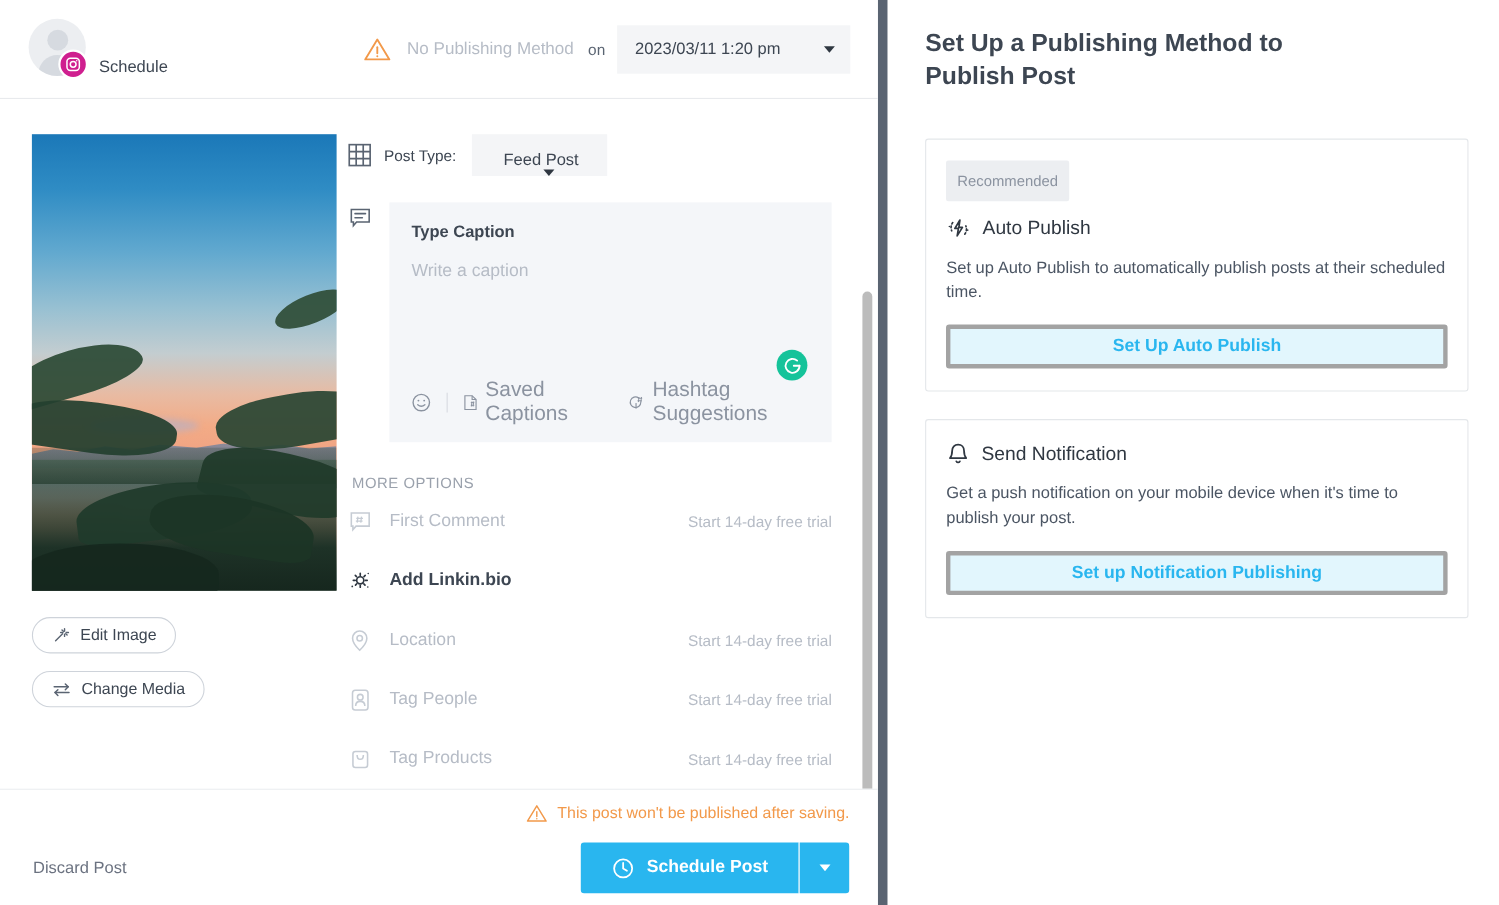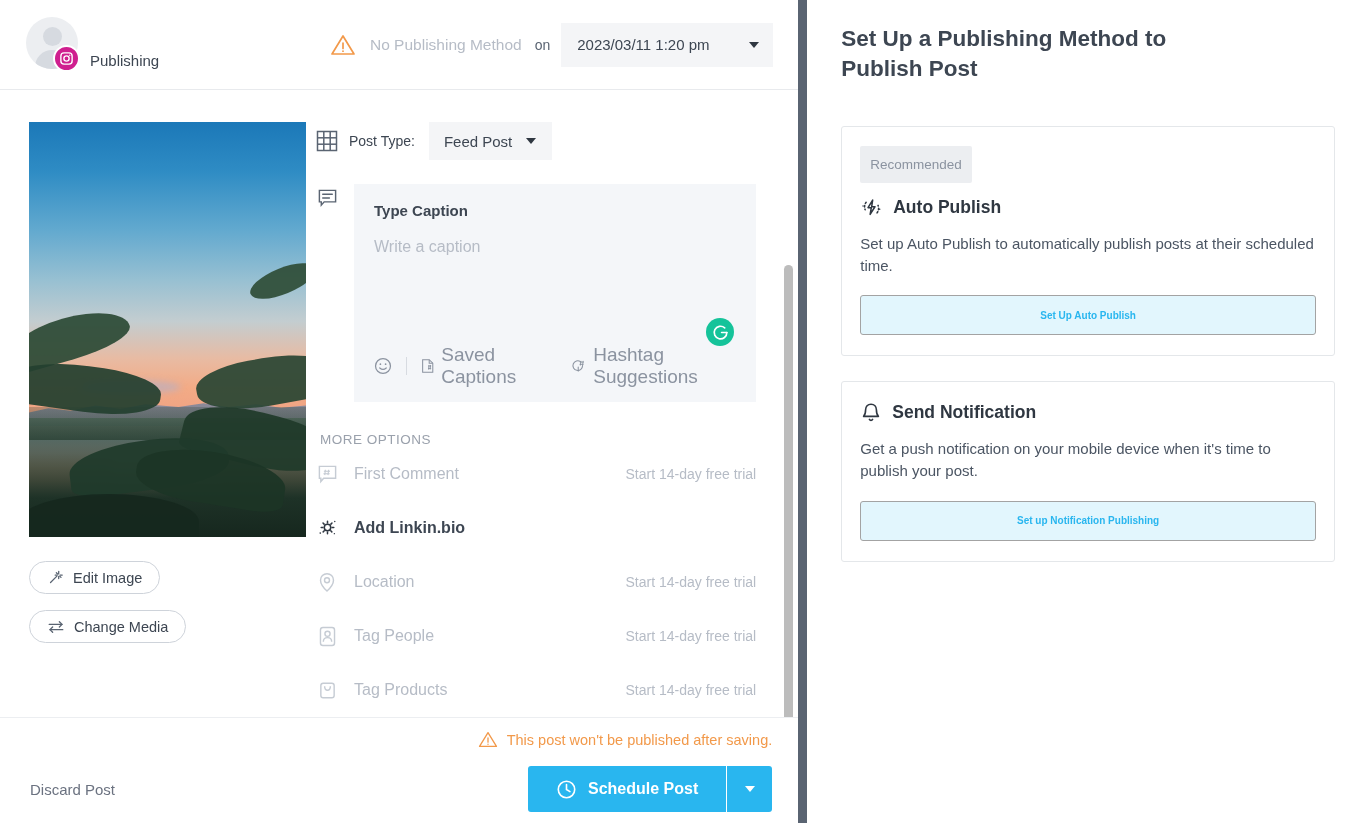--- a/index.html
+++ b/index.html
@@ -152,22 +152,23 @@
   .media-btn.first { margin-top: 24px; }
 
   
   .fields-col { flex: 1 1 auto; padding-right: 42px; position: relative; }
   .row-posttype { display: flex; align-items: center; margin-top: 0; }
   .ico { flex: 0 0 auto; display: flex; align-items: center; justify-content: center; }
   .ico-box { width: 34px; }
   .posttype-label { font-size: 14px; color: #3d4652; margin-left: 5px; }
   .posttype-select {
     margin-left: 14px; background: #f4f5f7; height: 38px; min-width: 123px;
-    display: flex; align-items: center; justify-content: flex-start;
+    display: flex; align-items: center; justify-content: flex-end;
     padding: 0 12px 0 15px;
+    flex-direction: column;
   }
   .posttype-value { font-size: 15px; color: #3d4652; }
   .caret-sm { width: 0; height: 0; border-left: 5px solid transparent;
               border-right: 5px solid transparent; border-top: 6px solid #2f3741;
               margin-left: 14px; }
 
   .row-caption { display: flex; margin-top: 24px; }
   .caption-card {
     flex: 1 1 auto; background: #f4f6f9; margin-left: 10px;
     padding: 18px 20px 14px 20px; position: relative; min-height: 218px;
@@ -259,29 +260,29 @@
   }
   .pub-card.first { margin-top: 42px; }
   .pub-card.second { margin-top: 25px; }
   .rec-badge {
     display: inline-block; background: #eceef1; color: #8b93a0;
     font-size: 13.5px; padding: 11px 10px; border-radius: 2px;
   }
   .card-head {
     display: flex; align-items: center; gap: 10px; margin-top: 13px;
   }
-  .card-head-title { font-size: 17.5px; font-weight: 700; color: #2f3741; }
+  .card-head-title { font-size: 17.5px; font-weight: 400; color: #2f3741; }
   .card-desc {
     font-size: 15px; color: #4b5563; line-height: 1.45; margin-top: 14px;
   }
   .card-cta {
-    margin-top: 19px; height: 40px; border: 1px solid #a3a3a3;
+    margin-top: 19px; height: 40px; border: 4px solid #a3a3a3;
     background: #e2f6fd; border-radius: 3px;
     display: flex; align-items: center; justify-content: center;
-    font-size: 10px; font-weight: 700; color: #29b6ef; cursor: pointer;
+    font-size: 16px; font-weight: 700; color: #29b6ef; cursor: pointer;
   }
 </style>
 </head>
 <body>
 
 <div class="app">
 
   <div class="composer">
 
     <div class="composer-header">
@@ -293,21 +294,21 @@
             <div class="body"></div>
           </div>
           <div class="ig-badge">
             <svg width="15" height="15" viewBox="0 0 24 24" fill="none" stroke="#fff" stroke-width="2.2">
               <rect x="3" y="3" width="18" height="18" rx="5"></rect>
               <circle cx="12" cy="12" r="4.2"></circle>
               <circle cx="17.2" cy="6.8" r="1.1" fill="#fff" stroke="none"></circle>
             </svg>
           </div>
         </div>
-        <div class="account-name">Publishing</div>
+        <div class="account-name">Schedule</div>
       </div>
 
       <div class="header-mid">
         <svg class="warn-tri" width="26" height="24" viewBox="0 0 26 24" fill="none" stroke="#f2994a" stroke-width="1.7" stroke-linejoin="round">
           <path d="M13 3 L24 21 L2 21 Z"></path>
           <line x1="13" y1="10" x2="13" y2="15.5" stroke-linecap="round"></line>
           <circle cx="13" cy="18.2" r=".9" fill="#f2994a" stroke="none"></circle>
         </svg>
         <div class="nopub">No Publishing Method</div>
         <div class="on-word">on</div>

